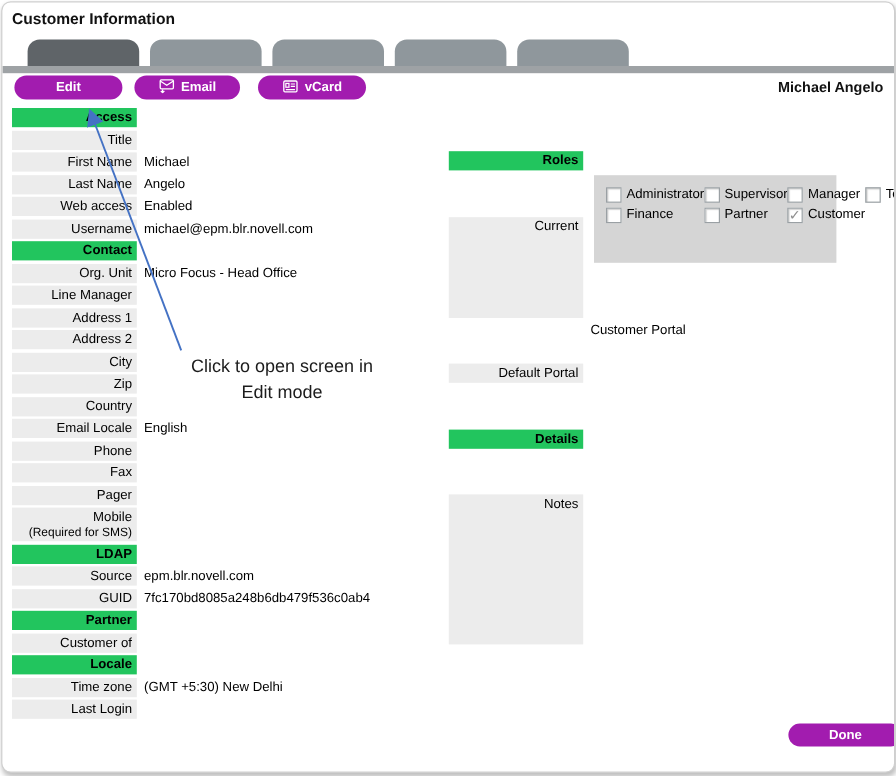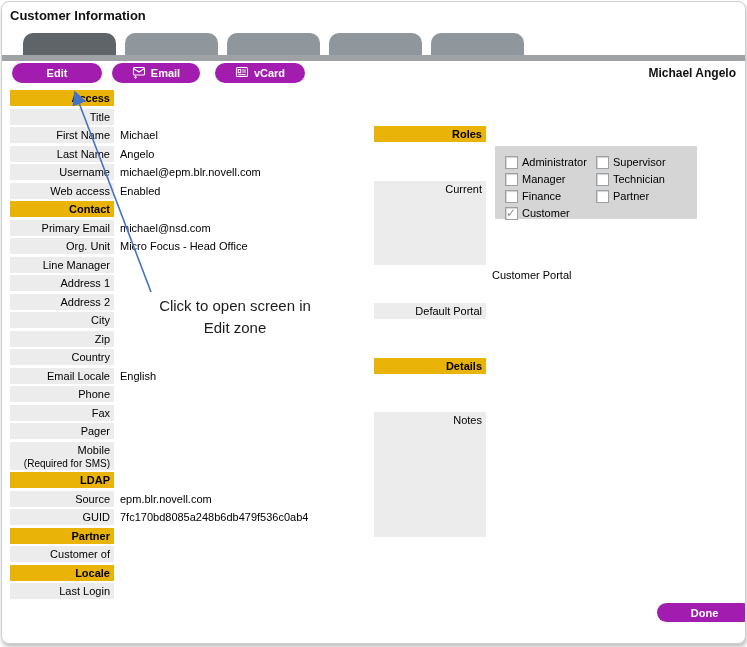--- a/index.html
+++ b/index.html
@@ -25,28 +25,28 @@
   .cust-name{position:absolute;right:9px;top:5px;font-size:12px;font-weight:bold;color:#111;}
   
   .content{position:absolute;left:0;top:88px;width:100%;}
   .leftcol{position:absolute;left:8px;top:0;width:360px;}
   .row{display:flex;margin-bottom:2.5px;}
   .lbl{width:100px;background:#ececec;font-size:11px;color:#000;text-align:right;
     padding-right:4px;line-height:16px;min-height:16px;flex-shrink:0;}
   .sub{display:block;font-size:10px;line-height:12px;}
   .sub:empty{display:none;}
   .val{font-size:11px;color:#000;line-height:16px;padding-left:6px;white-space:nowrap;}
-  .row.header .lbl{background:#eab308;font-weight:bold;}
+  .row.header .lbl{background:#22c55e;font-weight:bold;}
   
   .rightcol{position:absolute;left:372px;top:0;width:360px;}
   .rightcol .lbl{width:108px;margin-top:36px;}
   .lbl-tall-roles{height:84px;}
   .lbl-tall-notes{height:125px;}
   .cb-panel{width:182px;height:57px;background:#d5d5d5;margin-top:1px;margin-left:3px;
-    padding:8px 10px;display:grid;grid-template-columns:1fr 1fr;grid-auto-rows:17px;row-gap:0;}
+    padding:8px 10px;display:grid;grid-template-columns:1fr 1fr 1fr 1fr;grid-auto-rows:17px;row-gap:0;}
   .cb-item{display:flex;align-items:center;gap:4px;cursor:pointer;}
   .cb{width:11px;height:11px;background:#fff;border:1px solid #9aa0a4;display:inline-block;
     box-shadow:inset 1px 1px 1px rgba(0,0,0,.18);position:relative;}
   .cb.checked::after{content:"✓";position:absolute;left:0px;top:-3px;font-size:12px;color:#8f8f8f;}
   .cb-label{font-size:11px;color:#000;}
   
   .annot-overlay{position:absolute;left:0;top:0;width:747px;height:647px;pointer-events:none;}
   .annot-text{position:absolute;left:140px;top:295px;width:190px;text-align:center;
     font-size:15px;line-height:22px;color:#1c1c1c;pointer-events:none;}
   
@@ -130,45 +130,38 @@
         </div>
         <div class="row field">
           <div class="lbl">
             <span>Last Name</span>
             
           </div>
           <div class="val">Angelo</div>
         </div>
         <div class="row field">
           <div class="lbl">
+            <span>Web access</span>
+            
+          </div>
+          <div class="val">Enabled</div>
+        </div>
+        <div class="row field">
+          <div class="lbl">
             <span>Username</span>
             
           </div>
           <div class="val">michael@epm.blr.novell.com</div>
         </div>
-        <div class="row field">
-          <div class="lbl">
-            <span>Web access</span>
-            
-          </div>
-          <div class="val">Enabled</div>
-        </div>
         <div class="row header">
           <div class="lbl">
             <span>Contact</span>
             
           </div>
           <div class="val"></div>
-        </div>
-        <div class="row field">
-          <div class="lbl">
-            <span>Primary Email</span>
-            
-          </div>
-          <div class="val">michael@nsd.com</div>
         </div>
         <div class="row field">
           <div class="lbl">
             <span>Org. Unit</span>
             
           </div>
           <div class="val">Micro Focus - Head Office</div>
         </div>
         <div class="row field">
           <div class="lbl">
@@ -281,20 +274,27 @@
             
           </div>
           <div class="val"></div>
         </div>
         <div class="row header">
           <div class="lbl">
             <span>Locale</span>
             
           </div>
           <div class="val"></div>
+        </div>
+        <div class="row field">
+          <div class="lbl">
+            <span>Time zone</span>
+            
+          </div>
+          <div class="val">(GMT +5:30) New Delhi</div>
         </div>
         <div class="row field">
           <div class="lbl">
             <span>Last Login</span>
             
           </div>
           <div class="val"></div>
         </div>
       </div>
 
@@ -365,14 +365,14 @@
   <defs>
     <marker id="ah" markerWidth="9" markerHeight="9" refX="6" refY="4.5" orient="auto">
       <path d="M0,0 L9,4.5 L0,9 z" fill="#4472c4"></path>
     </marker>
   </defs>
   <line x1="151" y1="292" x2="76" y2="95" stroke="#4472c4" stroke-width="1.6" marker-end="url(#ah)"></line>
 </svg>
 
 <div class="annot-text">
   <span>Click to open screen in</span><br>
-  <span>Edit zone</span>
+  <span>Edit mode</span>
 </div>
 
 </body></html>

